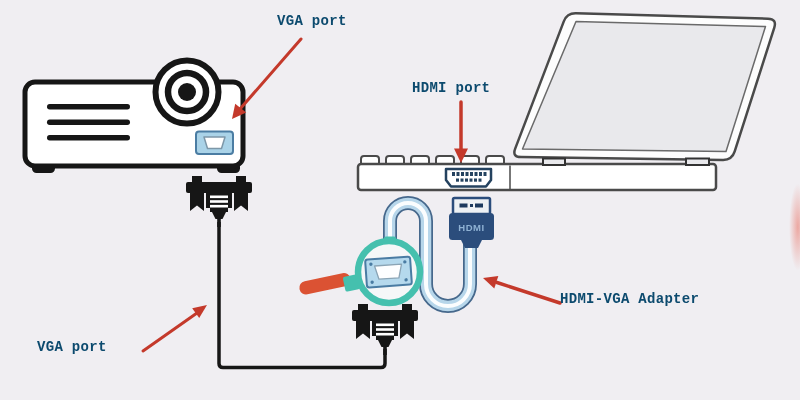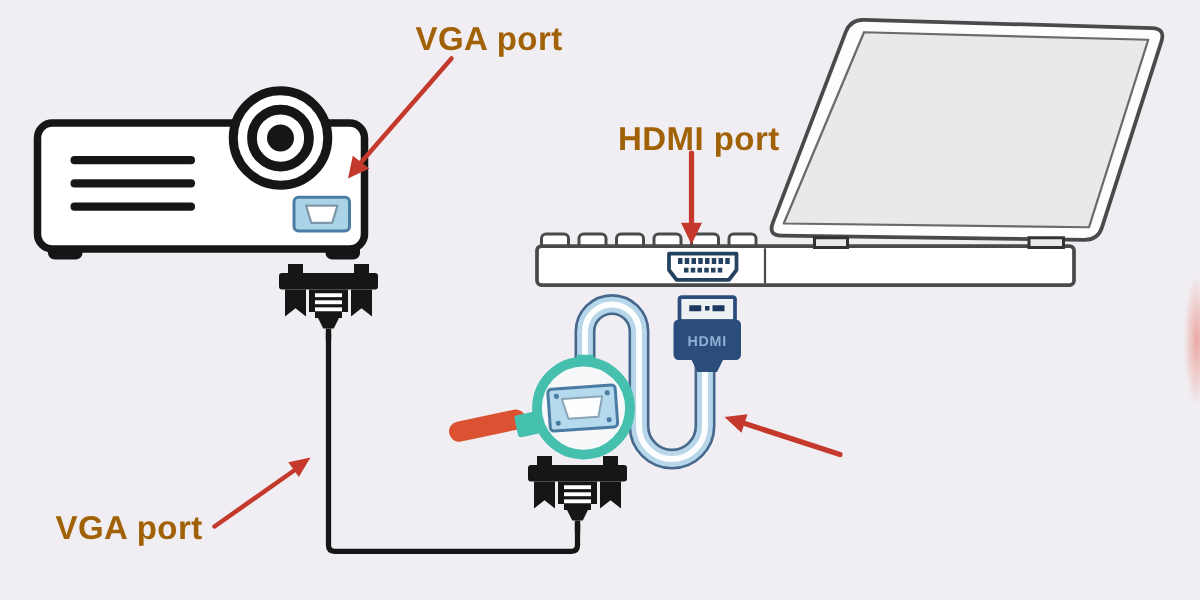--- a/index.html
+++ b/index.html
@@ -3,22 +3,22 @@
 <meta charset="utf-8">
 <style>
   html,body{margin:0;padding:0;}
   #stage{
     position:relative;width:800px;height:400px;overflow:hidden;
     background:#f0eef2;
     font-family:"Liberation Sans", sans-serif;
   }
   #art{position:absolute;left:0;top:0;}
   .lbl{
-    position:absolute;color:#a16207;font-weight:700;font-size:22px;
-    letter-spacing:.3px;white-space:nowrap;
+    position:absolute;color:#0c4a6e;font-weight:700;font-size:14px;
+    letter-spacing:.3px;white-space:nowrap;font-family:Liberation Mono, monospace;
   }
   #smudge{
     position:absolute;left:789px;top:183px;width:11px;height:88px;
     background:radial-gradient(ellipse at 80% 50%, rgba(233,110,96,.55), rgba(233,110,96,0) 70%);
   }
 </style>
 </head>
 <body>
 
 <div id="stage">
@@ -156,15 +156,16 @@
       <g>
         <line x1="560" y1="303" x2="497" y2="282.5" stroke-width="3.5" stroke-linecap="round"></line>
         <polygon points="483,278 498.3,276.1 494.3,288.5" stroke="none"></polygon>
       </g>
     </g>
   </svg>
 
   <div class="lbl" style="left:277px;top:13px;">VGA port</div>
   <div class="lbl" style="left:412px;top:80px;">HDMI port</div>
   <div class="lbl" style="left:37px;top:339px;">VGA port</div>
+  <div class="lbl" style="left:560px;top:291px;">HDMI-VGA Adapter</div>
 
   <div id="smudge"></div>
 </div>
 
 </body></html>

